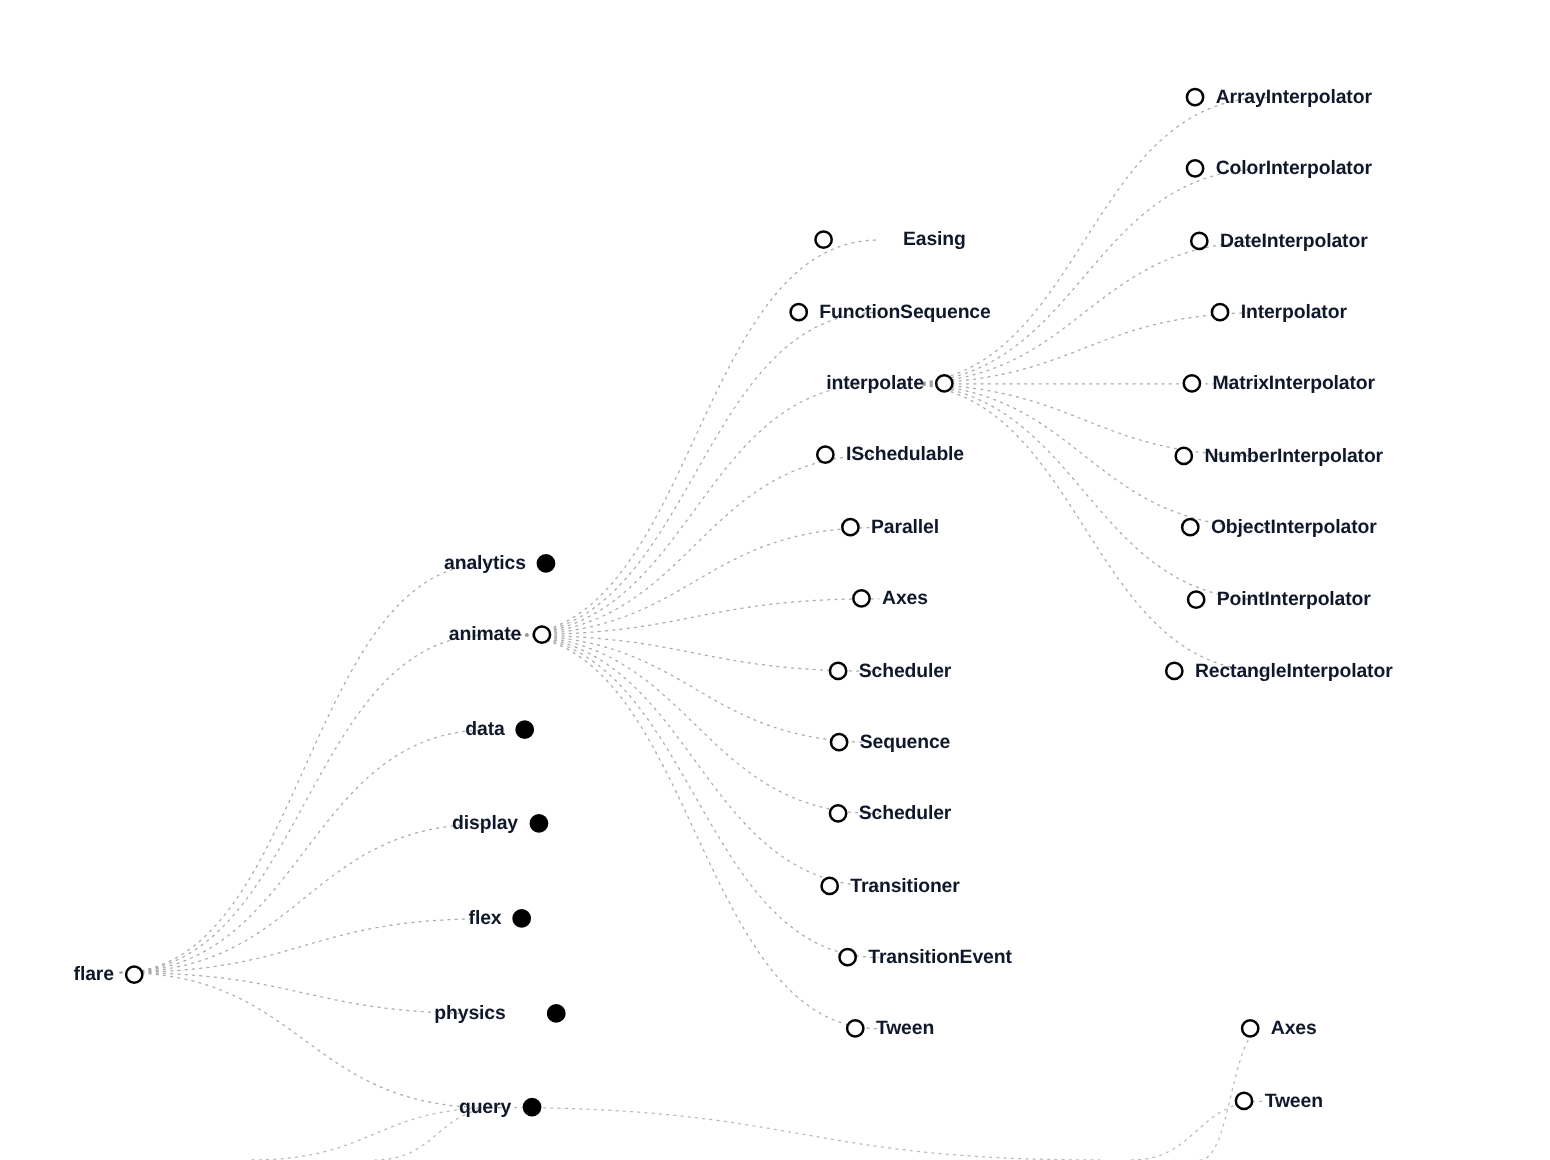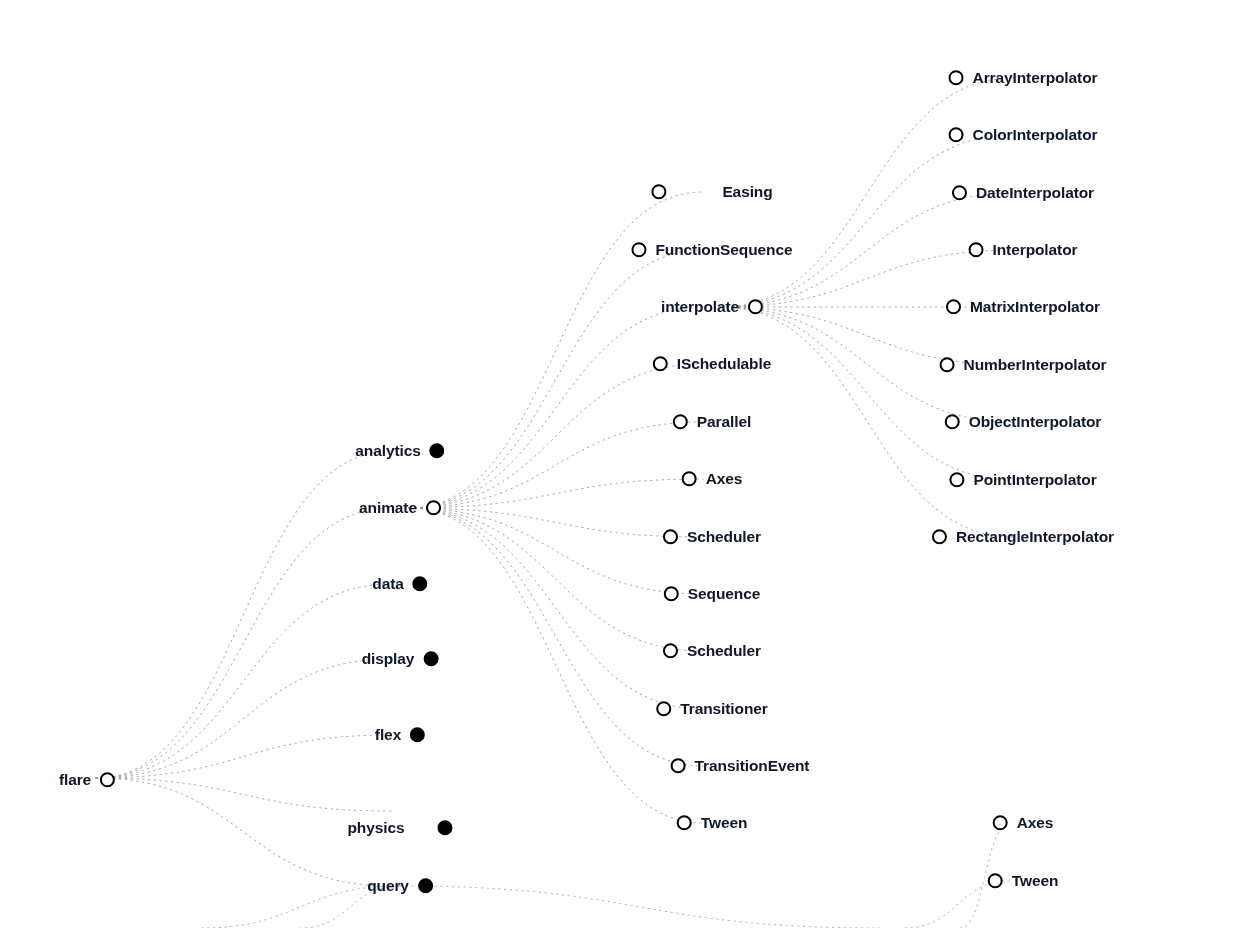--- a/index.html
+++ b/index.html
@@ -83,21 +83,21 @@
         <span class="lbl">data</span>
       </div>
       <div class="node collapsed anchor-end" style="left: 400px; top: 659px;">
         <span class="glyph"></span>
         <span class="lbl">display</span>
       </div>
       <div class="node collapsed anchor-end" style="left: 400px; top: 735px;">
         <span class="glyph"></span>
         <span class="lbl">flex</span>
       </div>
-      <div class="node collapsed anchor-end" style="left: 400px; top: 828px; gap: 24px;">
+      <div class="node collapsed anchor-end" style="left: 400px; top: 811px; gap: 24px;">
         <span class="glyph"></span>
         <span class="lbl">physics</span>
       </div>
       <div class="node collapsed anchor-end" style="left: 400px; top: 886px;">
         <span class="glyph"></span>
         <span class="lbl">query</span>
       </div>
       <div class="node expanded anchor-start" style="left: 712px; top: 192px; gap: 47px;">
         <span class="glyph"></span>
         <span class="lbl">Easing</span>

